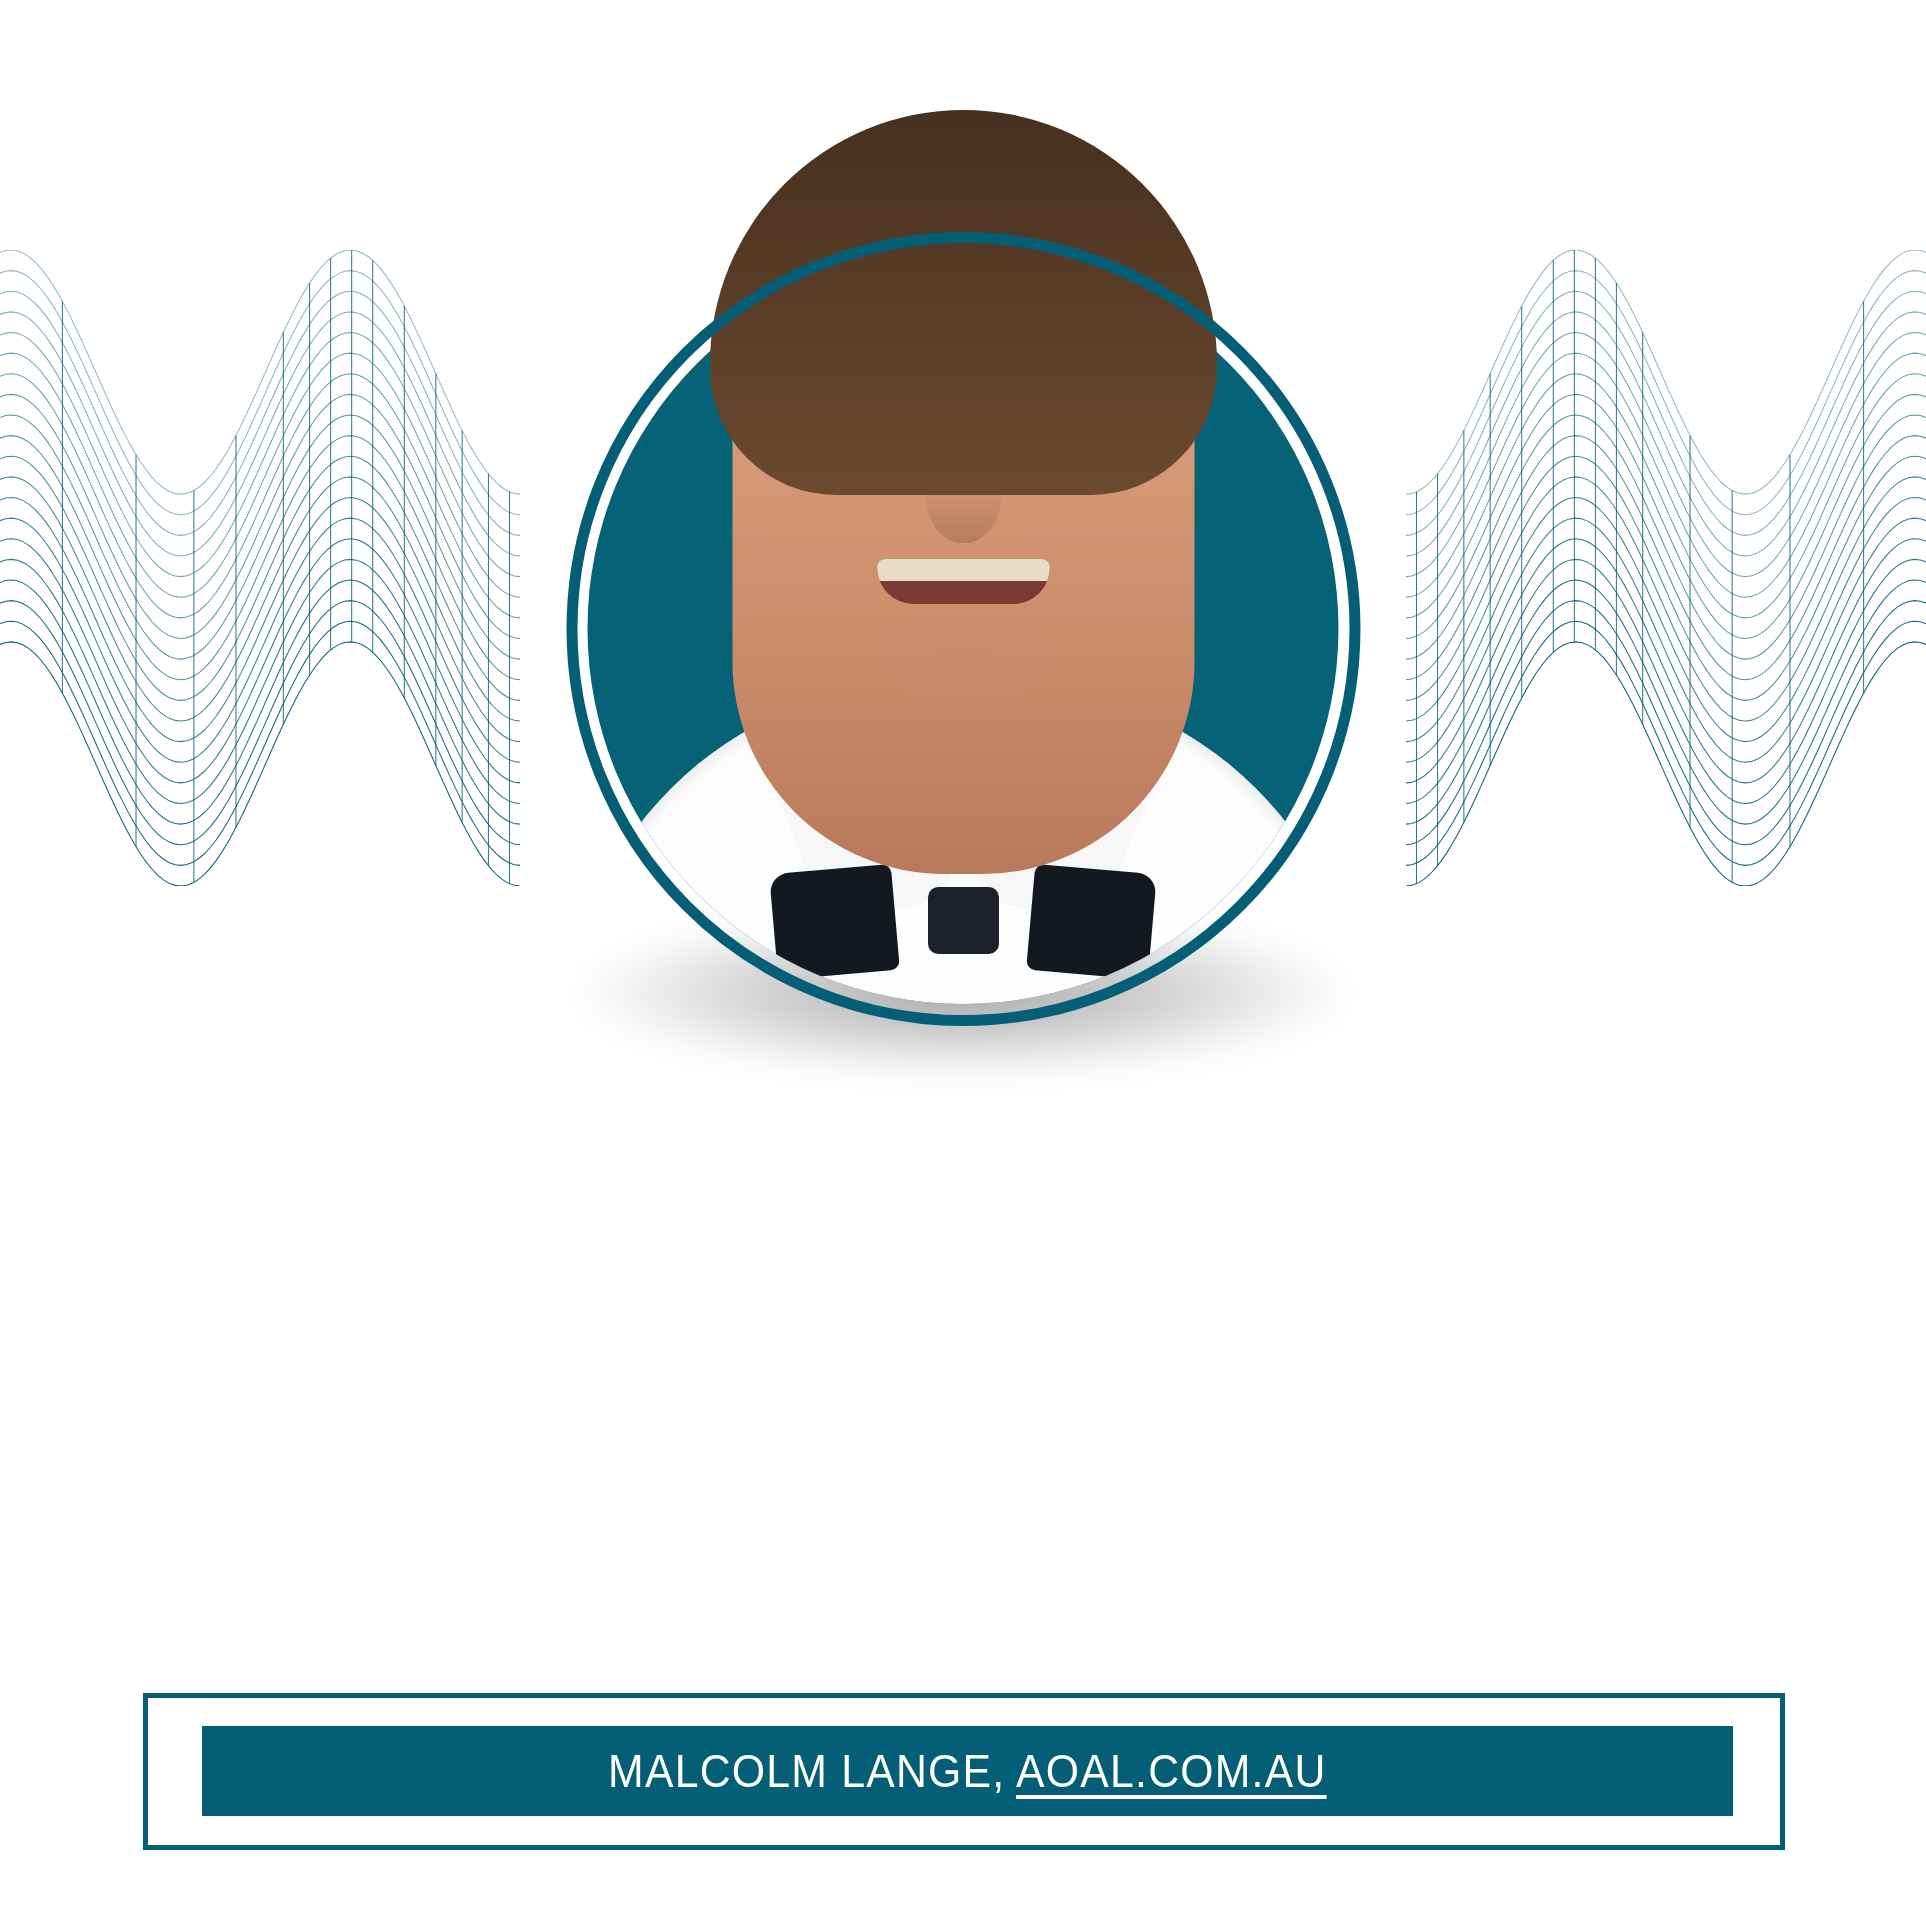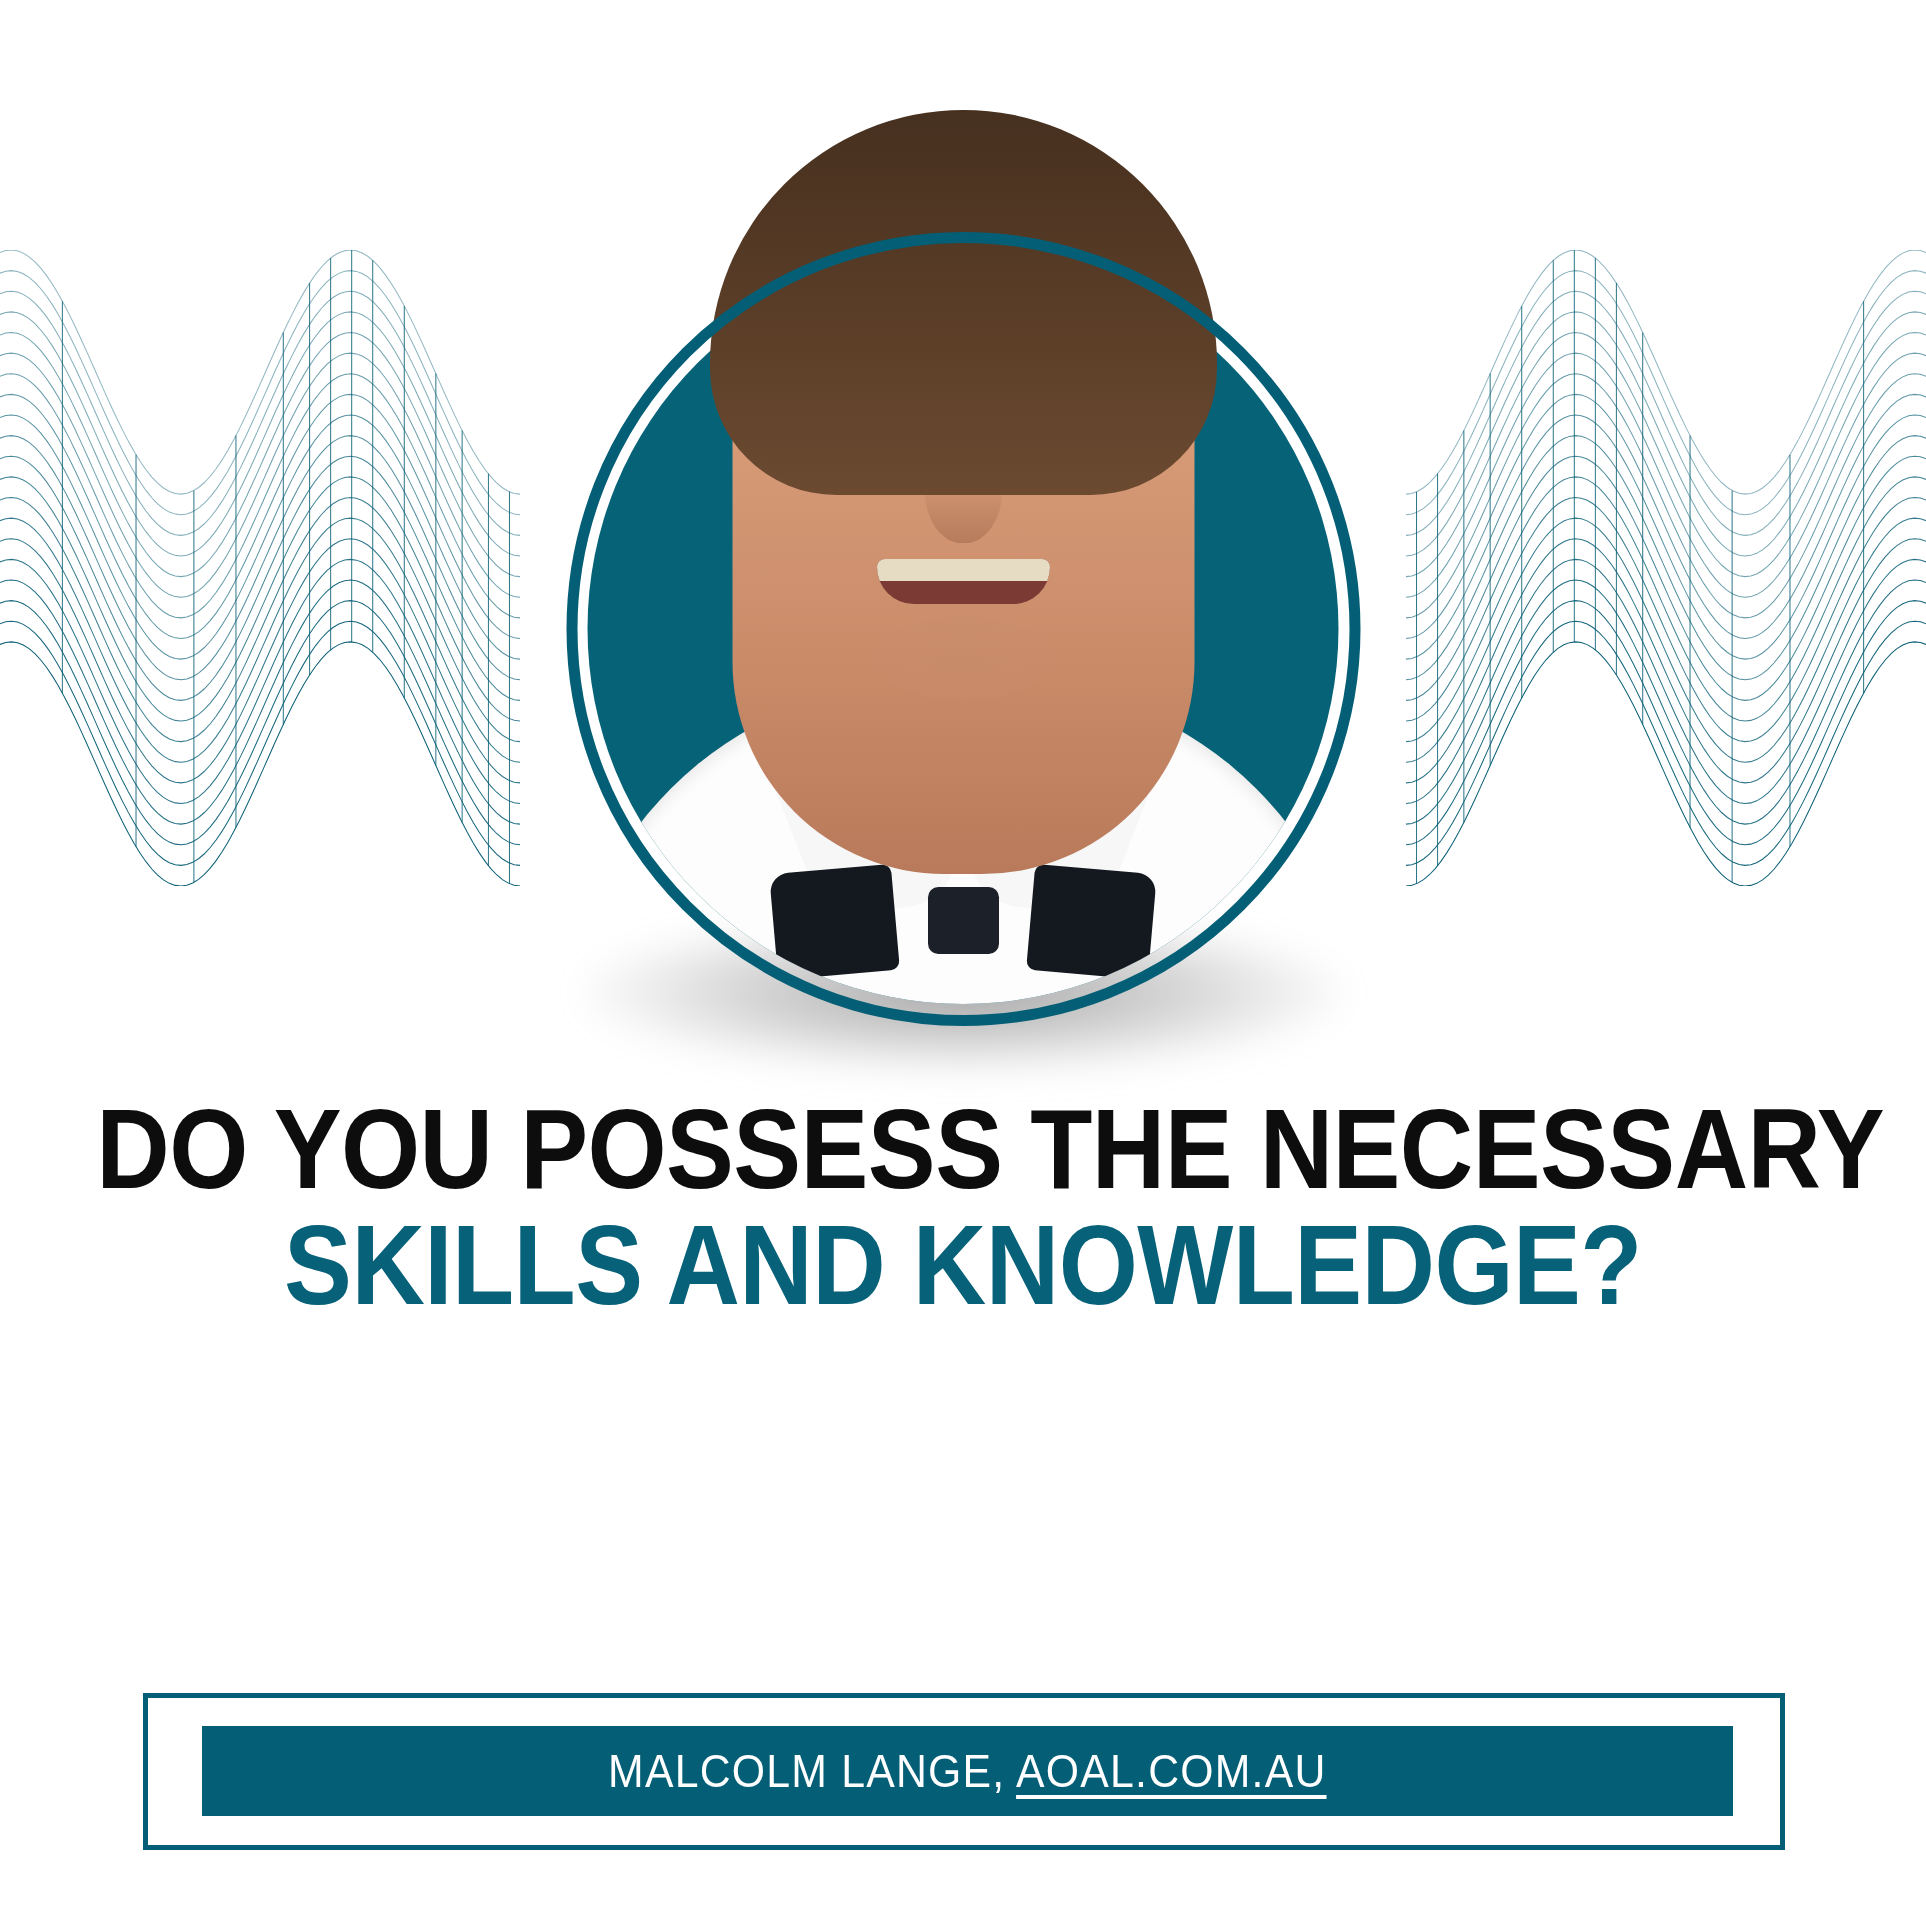--- a/index.html
+++ b/index.html
@@ -361,24 +361,20 @@
       <div class="ph ph-mouth">
         <div class="ph ph-teeth"></div>
       </div>
       <div class="ph ph-chin"></div>
     </div>
     <div class="ph ph-hair" style="left:50%;top:116px;"></div>
 
     <div id="portrait-ring"></div>
   </div>
 
-  <div id="headline">
-    <span class="head-line" id="headline-line1">DO YOU POSSESS THE NECESSARY</span>
-    <span class="head-line" id="headline-line2">SKILLS AND KNOWLEDGE?</span>
-  </div>
 
 
   <div id="footer-frame"></div>
   <div id="footer-bar">
     <div id="footer-text">
       <span>MALCOLM LANGE,</span>
       <span id="footer-link">AOAL.COM.AU</span>
     </div>
   </div>
 

